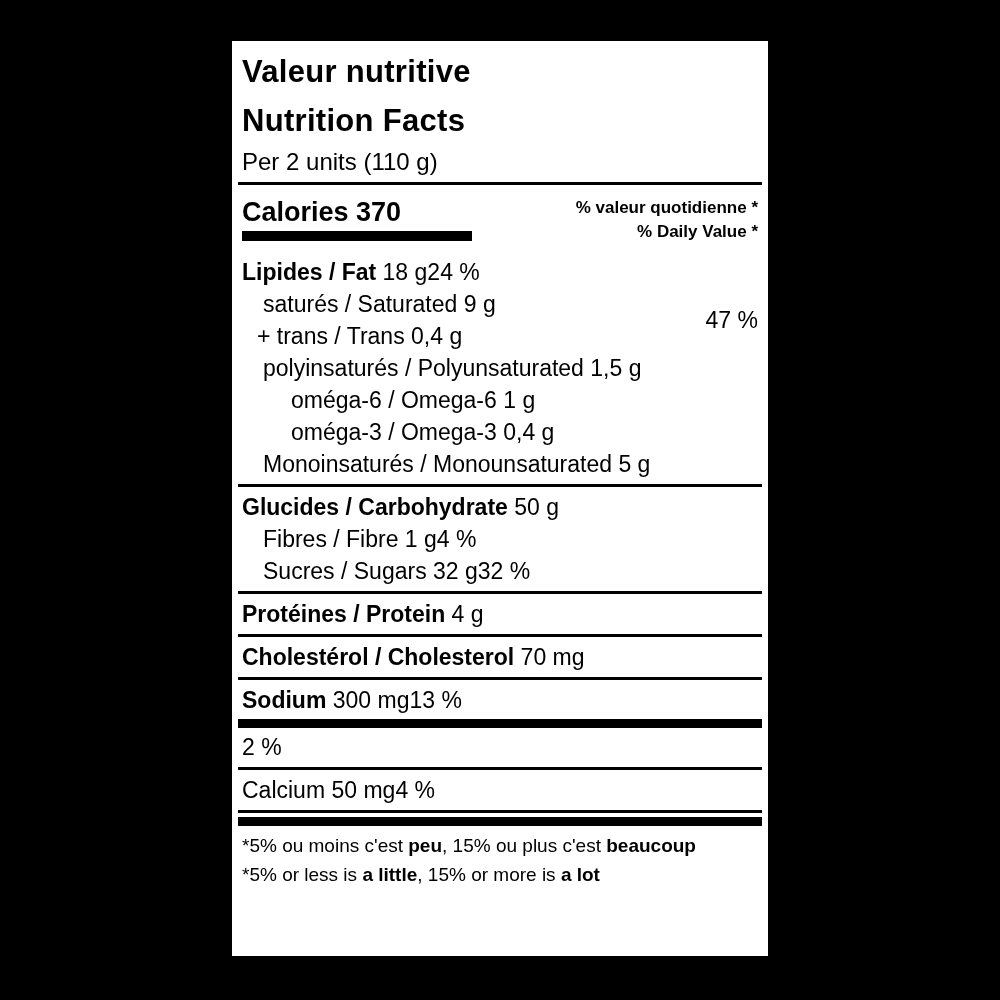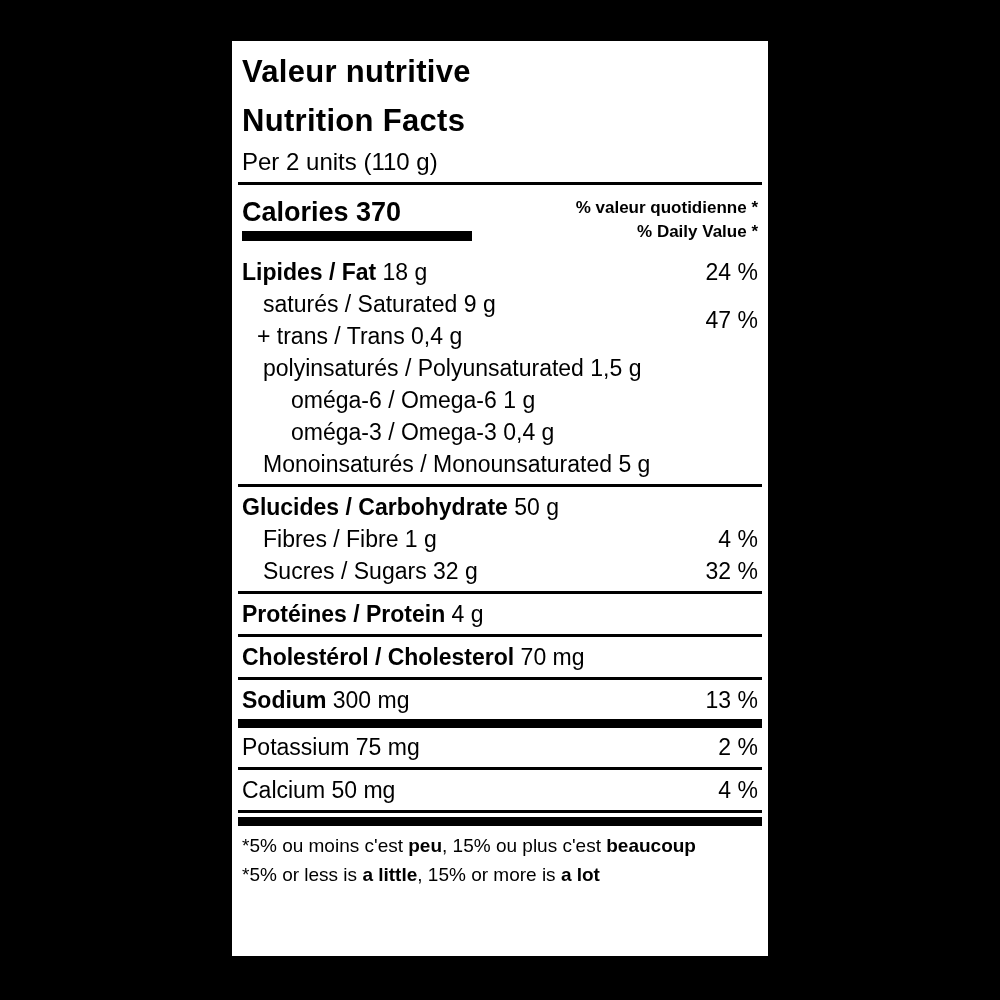--- a/index.html
+++ b/index.html
@@ -83,21 +83,21 @@
   .dv-header {
     text-align: right;
     font-size: 17px;
     font-weight: bold;
     line-height: 24px;
     padding-top: 3px;
     white-space: nowrap;
   }
   .row {
     display: flex;
-    justify-content: space-between;
+    justify-content: flex-start;
     font-size: 23px;
     line-height: 32px;
   }
   .name { white-space: nowrap; }
   .dv { white-space: nowrap; }
   b { font-weight: bold; }
   .ind1 { padding-left: 21px; }
   .indt { padding-left: 15px; }
   .ind2 { padding-left: 49px; }
   .group { position: relative; }
@@ -197,21 +197,20 @@
     <div class="rule2"></div>
 
     <div class="row">
       <span class="name"><b>Sodium</b> <span>300 mg</span></span>
       <span class="dv">13 %</span>
     </div>
 
     <div class="bar"></div>
 
     <div class="row">
-      <span class="name">Potassium 75 mg</span>
       <span class="dv">2 %</span>
     </div>
 
     <div class="rule2"></div>
 
     <div class="row">
       <span class="name">Calcium 50 mg</span>
       <span class="dv">4 %</span>
     </div>
 

